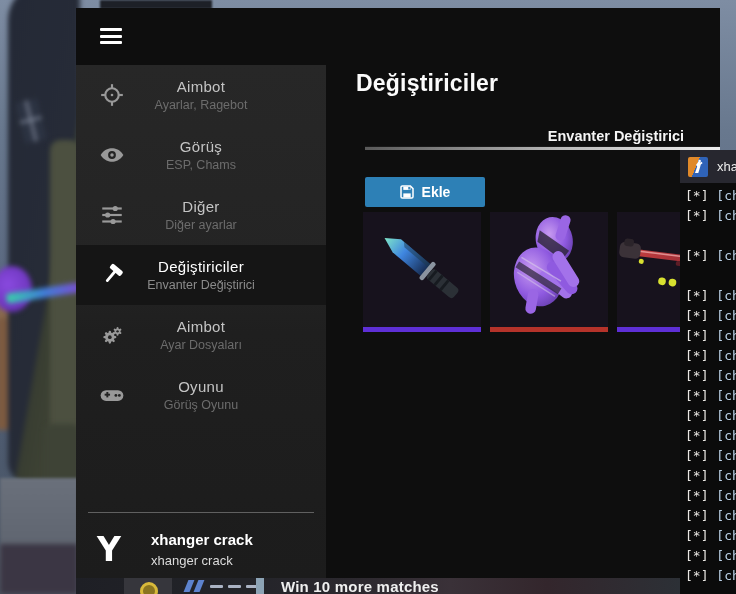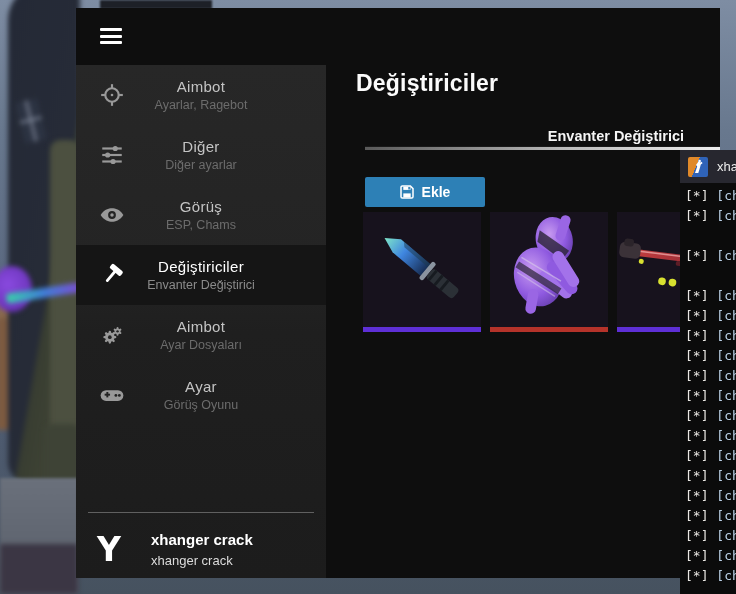--- a/index.html
+++ b/index.html
@@ -116,20 +116,31 @@
     <div class="bg-piece bg-vest"></div>
     <div class="bg-piece bg-patch"></div>
     <div class="bg-piece bg-legs"></div>
     <div class="bg-piece bg-glove"></div>
     <div class="bg-piece bg-knife"></div>
     <div class="bg-floor bg-piece"></div>
     <div class="bg-piece bg-floor-dark"></div>
     <div class="bg-piece bg-helmet"></div>
   </div>
 
+  <div class="bottom-bar">
+    <div class="bb-panel"></div>
+    <div class="bb-coin"></div>
+    <div class="bb-slash" style="left:110px"></div>
+    <div class="bb-slash" style="left:120px"></div>
+    <div class="bb-dash" style="left:134px"></div>
+    <div class="bb-dash" style="left:152px"></div>
+    <div class="bb-dash" style="left:170px"></div>
+    <div class="bb-lightseg"></div>
+    <div class="bb-text">Win 10 more matches</div>
+  </div>
 
   <div class="app-window">
     <div class="topbar">
       <div class="hamburger">
         <span></span>
           <span></span>
           <span></span>
       </div>
     </div>
     <div class="app-body">
@@ -147,46 +158,46 @@
                 </svg>
               </span>
     <div class="si-text">
       <div class="si-label">Aimbot</div>
       <div class="si-sub">Ayarlar, Ragebot</div>
     </div>
   </div>
 
   <div class="side-item">
     <span class="si-icon">
+                <svg viewBox="0 0 24 24">
+                  <path d="M1.5 12C5 6.8 8.8 5.8 12 5.8S19 6.8 22.5 12C19 17.2 15.2 18.2 12 18.2S5 17.2 1.5 12Z" fill="currentColor"></path>
+                  <circle cx="12" cy="12" r="3.6" fill="#232323"></circle>
+                  <circle cx="12" cy="12" r="1.6" fill="currentColor"></circle>
+                </svg>
+              </span>
+    <div class="si-text">
+      <div class="si-label">Görüş</div>
+      <div class="si-sub">ESP, Chams</div>
+    </div>
+  </div>
+
+  <div class="side-item">
+    <span class="si-icon">
                 <svg viewBox="0 0 24 24" stroke="currentColor" stroke-width="2" fill="currentColor">
                   <line x1="3" y1="6" x2="21" y2="6"></line>
                   <circle cx="15" cy="6" r="2.4" stroke="none"></circle>
                   <line x1="3" y1="12" x2="21" y2="12"></line>
                   <circle cx="8" cy="12" r="2.4" stroke="none"></circle>
                   <line x1="3" y1="18" x2="21" y2="18"></line>
                   <circle cx="13" cy="18" r="2.4" stroke="none"></circle>
                 </svg>
               </span>
     <div class="si-text">
       <div class="si-label">Diğer</div>
       <div class="si-sub">Diğer ayarlar</div>
-    </div>
-  </div>
-
-  <div class="side-item">
-    <span class="si-icon">
-                <svg viewBox="0 0 24 24">
-                  <path d="M1.5 12C5 6.8 8.8 5.8 12 5.8S19 6.8 22.5 12C19 17.2 15.2 18.2 12 18.2S5 17.2 1.5 12Z" fill="currentColor"></path>
-                  <circle cx="12" cy="12" r="3.6" fill="#232323"></circle>
-                  <circle cx="12" cy="12" r="1.6" fill="currentColor"></circle>
-                </svg>
-              </span>
-    <div class="si-text">
-      <div class="si-label">Görüş</div>
-      <div class="si-sub">ESP, Chams</div>
     </div>
   </div>
 
   <div class="side-item active">
     <span class="si-icon">
                 <svg viewBox="0 0 24 24" fill="currentColor">
                   <g transform="rotate(40 12 12)">
                     <rect x="10.7" y="6" width="2.6" height="14" rx="1.2"></rect>
                     <rect x="5.5" y="3.2" width="13" height="5.2" rx="1.6"></rect>
                   </g>
@@ -228,21 +239,21 @@
     <span class="si-icon">
                 <svg viewBox="0 0 24 24" fill="currentColor">
                   <rect x="1.5" y="7.5" width="21" height="10" rx="5"></rect>
                   <rect x="5.2" y="10.8" width="5" height="1.8" fill="#232323"></rect>
                   <rect x="6.8" y="9.2" width="1.8" height="5" fill="#232323"></rect>
                   <circle cx="15.6" cy="12.4" r="1.3" fill="#232323"></circle>
                   <circle cx="18.8" cy="12.4" r="1.3" fill="#232323"></circle>
                 </svg>
               </span>
     <div class="si-text">
-      <div class="si-label">Ayar</div>
+      <div class="si-label">Oyunu</div>
       <div class="si-sub">Görüş Oyunu</div>
     </div>
   </div>
 </div>
         <div class="side-spacer"></div>
         <div class="side-divider"></div>
         <div class="profile">
           <div class="profile-logo">
             <span>Y</span>
           </div>

